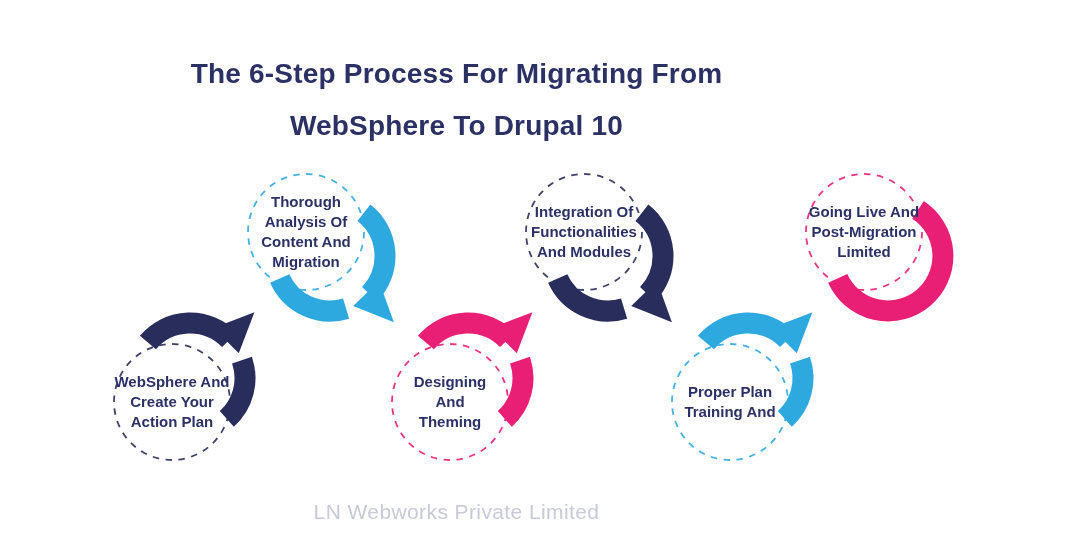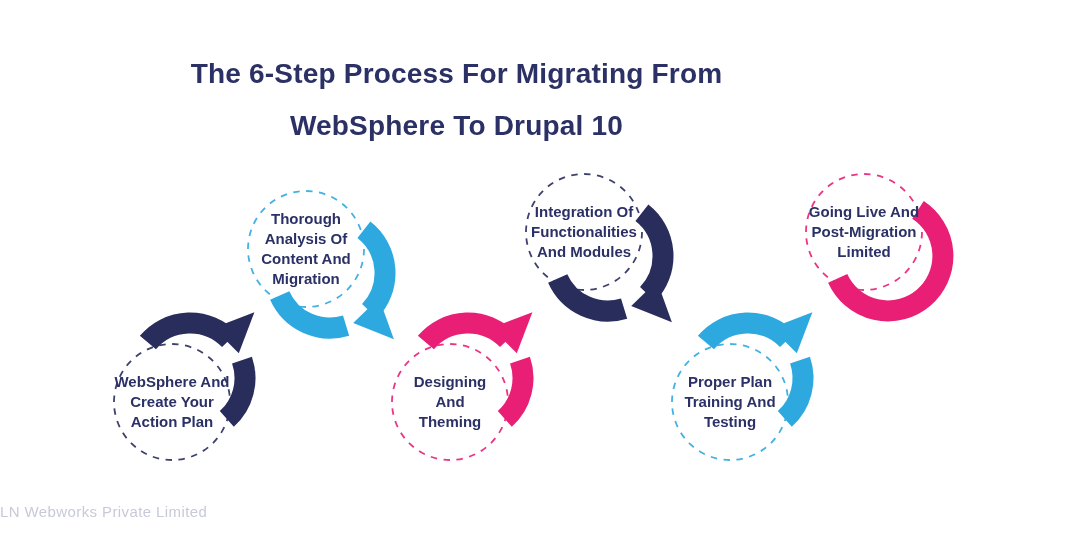--- a/index.html
+++ b/index.html
@@ -41,22 +41,22 @@
     text-align: center;
     font-size: 15px; line-height: 20px; font-weight: 600;
     color: var(--label-text, #2b3166);
   }
   .label span { display: block; white-space: nowrap; }
   .step-bottom .label { left: 82px; top: 124px; }
   .step-top .label { left: 76px; top: 76px; }
 
   .footer {
     position: absolute; top: 500px; left: 0; width: 100%;
-    text-align: left;
-    font-size: 15px; line-height: 24px; font-weight: 400;
+    text-align: center;
+    font-size: 21px; line-height: 24px; font-weight: 400;
     color: var(--footer-text, #c8cad8);
     letter-spacing: 0.4px;
   }
 </style>
 </head>
 <body>
 
 <div class="canvas">
 
   <div class="title">
@@ -71,21 +71,21 @@
       <path class="arc" d="M 152.0 82.1 A 55 55 0 0 1 136.8 140.9"></path>
       <polygon class="head" points="148.8,75.3 123.4,49.9 164.4,34.3"></polygon>
     </svg>
     <div class="label">
       <span>WebSphere And</span>
       <span>Create Your</span>
       <span>Action Plan</span>
     </div>
   </div>
 
-  <div class="step step-top color-blue" style="left:230px; top:173px">
+  <div class="step step-top color-blue" style="left:230px; top:156px">
     <svg width="200" height="200" viewBox="0 0 200 200">
       <circle class="dash" cx="76" cy="76" r="58"></circle>
       <path class="arc" d="M 133.9 56.7 A 55 55 0 0 1 139.6 138.2"></path>
       <path class="arc" d="M 116.1 152.6 A 55 55 0 0 1 49.7 122.4"></path>
       <polygon class="head" points="149.0,124.9 123.2,149.9 163.9,166.2"></polygon>
     </svg>
     <div class="label">
       <span>Thorough</span>
       <span>Analysis Of</span>
       <span>Content And</span>
@@ -124,21 +124,20 @@
   <div class="step step-bottom color-blue" style="left:648px; top:278px">
     <svg width="200" height="200" viewBox="0 0 200 200">
       <circle class="dash" cx="82" cy="124" r="58"></circle>
       <path class="arc" d="M 57.9 64.6 A 55 55 0 0 1 139.6 61.8"></path>
       <path class="arc" d="M 152.0 82.1 A 55 55 0 0 1 136.8 140.9"></path>
       <polygon class="head" points="148.8,75.3 123.4,49.9 164.4,34.3"></polygon>
     </svg>
     <div class="label">
       <span>Proper Plan</span>
       <span>Training And</span>
-      <span>Testing</span>
     </div>
   </div>
 
   <div class="step step-top color-pink" style="left:788px; top:156px">
     <svg width="200" height="200" viewBox="0 0 200 200">
       <circle class="dash" cx="76" cy="76" r="58"></circle>
       <path class="arc" d="M 130.0 53.9 A 55 55 0 1 1 49.7 122.4"></path>
     </svg>
     <div class="label">
       <span>Going Live And</span>

